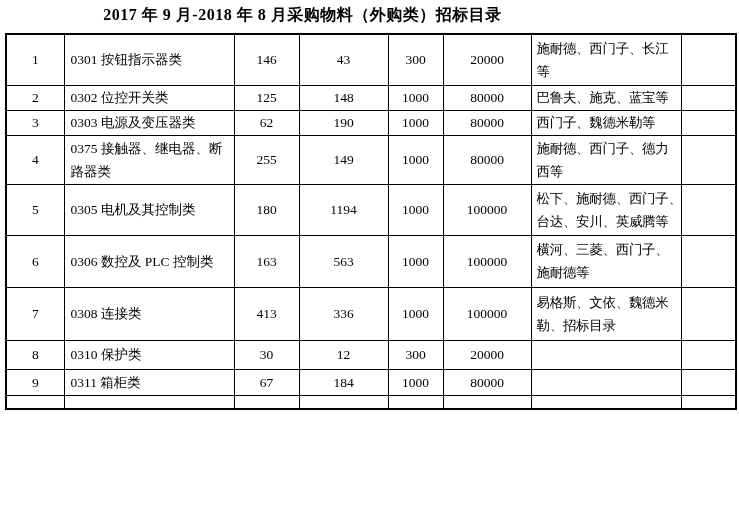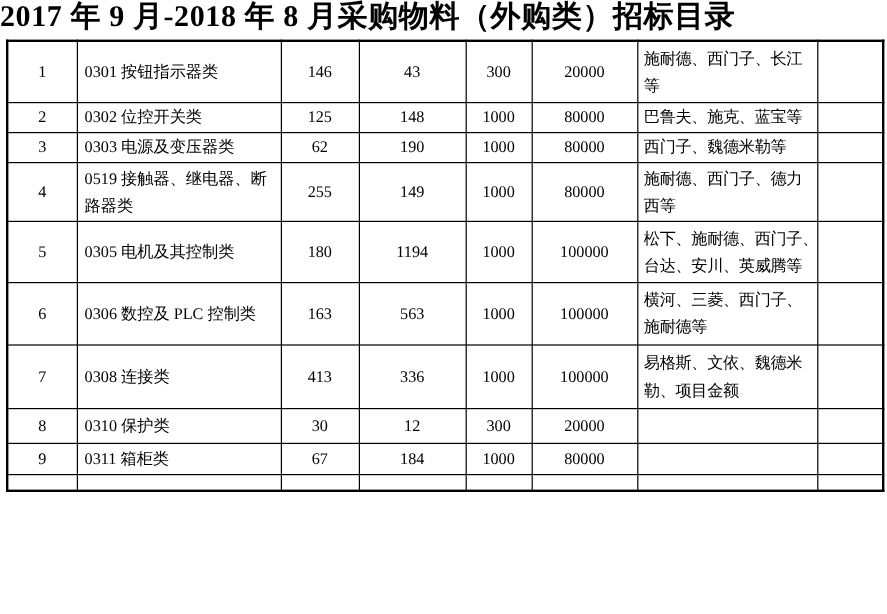--- a/index.html
+++ b/index.html
@@ -11,21 +11,21 @@
     overflow: hidden;
     background: #ffffff;
     color: #000000;
     font-family: "Liberation Serif", "DejaVu Serif", serif;
   }
   .title {
     width: 605px;
     height: 33px;
     line-height: 30px;
     text-align: center;
-    font-size: 25px;
+    font-size: 16px;
     font-weight: bold;
     letter-spacing: 0.5px;
     white-space: pre;
   }
   table.catalog {
     margin-left: 5px;
     width: 730px;
     border-collapse: collapse;
     table-layout: fixed;
     border: 2px solid #000000;
@@ -113,21 +113,21 @@
         <td class="center">62</td>
         <td class="center">190</td>
         <td class="center">1000</td>
         <td class="center">80000</td>
         <td class="brands">西门子、魏德米勒等</td>
         <td class="center"></td>
       </tr>
 
       <tr class="r4">
         <td class="center">4</td>
-        <td class="left">0519 接触器、继电器、断
+        <td class="left">0375 接触器、继电器、断
 路器类</td>
         <td class="center">255</td>
         <td class="center">149</td>
         <td class="center">1000</td>
         <td class="center">80000</td>
         <td class="brands">施耐德、西门子、德力
 西等</td>
         <td class="center"></td>
       </tr>
 
@@ -156,21 +156,21 @@
       </tr>
 
       <tr class="r7">
         <td class="center">7</td>
         <td class="left">0308 连接类</td>
         <td class="center">413</td>
         <td class="center">336</td>
         <td class="center">1000</td>
         <td class="center">100000</td>
         <td class="brands">易格斯、文依、魏德米
-勒、项目金额</td>
+勒、招标目录</td>
         <td class="center"></td>
       </tr>
 
       <tr class="r8">
         <td class="center">8</td>
         <td class="left">0310 保护类</td>
         <td class="center">30</td>
         <td class="center">12</td>
         <td class="center">300</td>
         <td class="center">20000</td>

